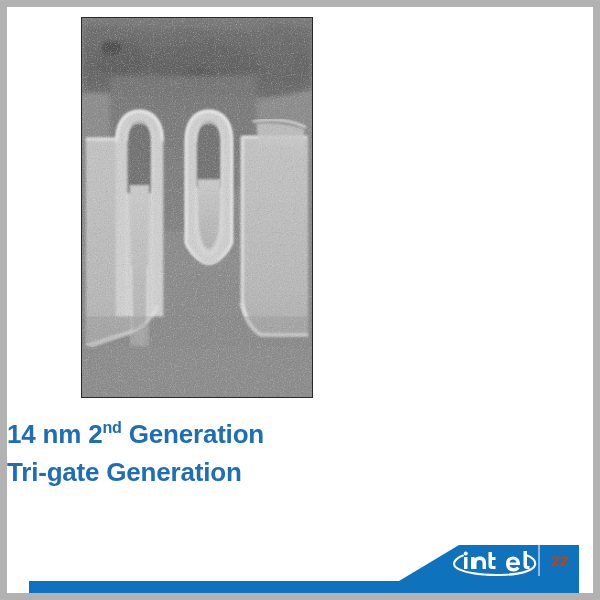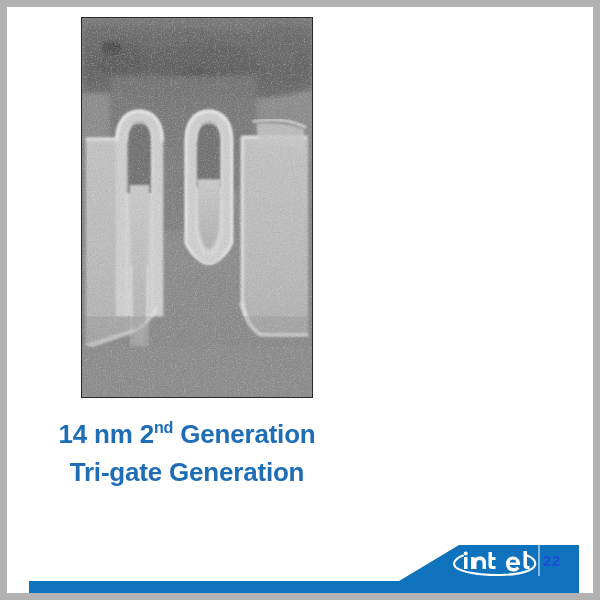--- a/index.html
+++ b/index.html
@@ -38,21 +38,20 @@
     width: 232px; height: 381px;
     border: 1px solid #2a2a2a;
     background: #9a9a9a;
   }
 
   
   #caption {
     position: absolute;
     left: 0; top: 408px;
     width: 360px;
-    text-align: center;
     color: #1e6db5;
     font-size: 26px;
     line-height: 38px;
     font-weight: 600;
     letter-spacing: -0.2px;
   }
   #caption .line { display: block; white-space: nowrap; }
   #caption .ord {
     font-size: 0.62em;
     vertical-align: super;
@@ -73,21 +72,22 @@
   }
   #intel-logo {
     position: absolute;
     left: 444px; top: 24px;
     width: 86px; height: 30px;
   }
   #page-number {
     position: absolute;
     left: 536px; top: 26px;
     width: 34px;
-    color: #1d4ed8;
+    text-align: center;
+    color: #c2410c;
     font-size: 15px;
     font-weight: 700;
     line-height: 24px;
     letter-spacing: 0.5px;
   }
   #footer-divider {
     position: absolute;
     left: 531px; top: 22px;
     width: 2px; height: 31px;
     background: #9dc7e8;

